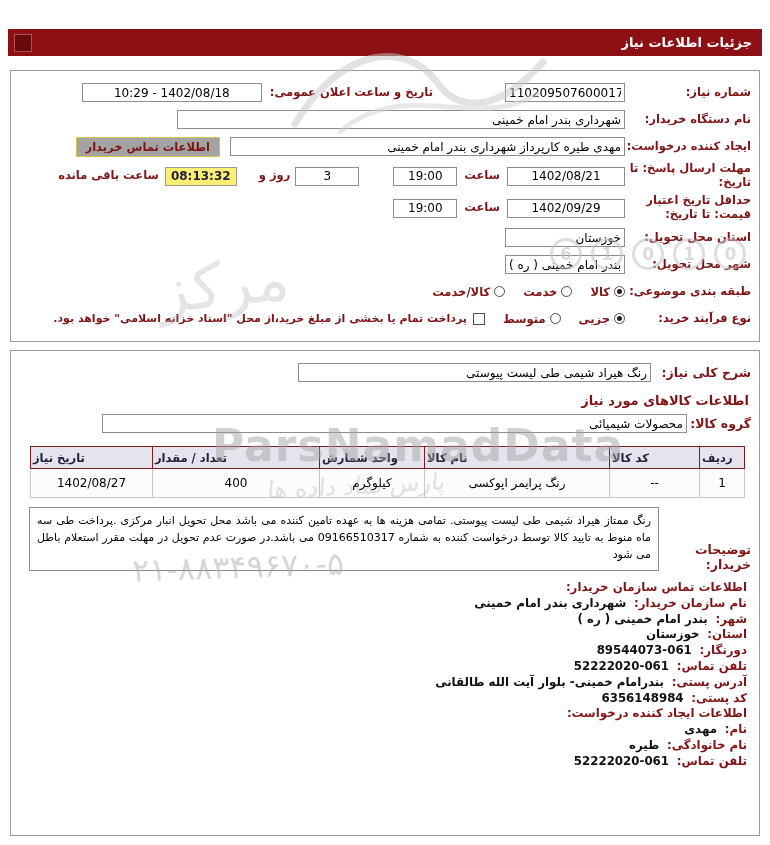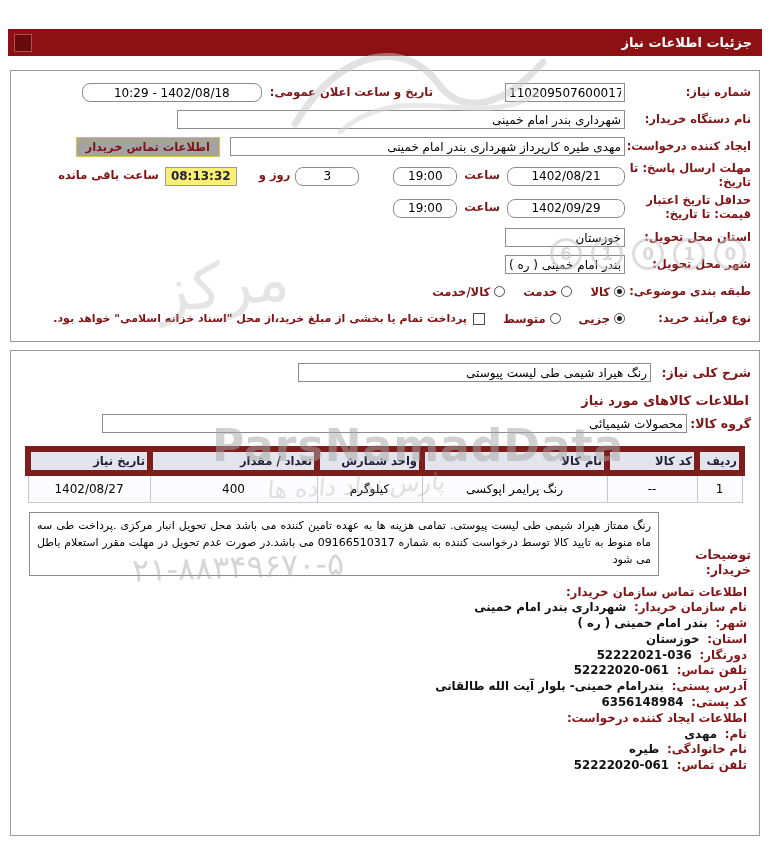--- a/index.html
+++ b/index.html
@@ -35,21 +35,21 @@
   .lw100 { width:100px; flex:none; }
   .lw64 { width:64px; flex:none; }
   .lw92 { width:92px; flex:none;margin-top:31px; }
 
   .fld {
     border:1px solid #8c8c8c; height:19px; background:#fff;
     font-family:"DejaVu Sans", sans-serif; font-size:12px; color:#000;
     padding:0 3px; direction:rtl;
   }
   .num { direction:ltr; text-align:left; }
-  .ctr { direction:ltr; text-align:center;border-radius:8px; }
+  .ctr { direction:ltr; text-align:center; }
   .w152{width:120px}.w180{width:180px}.w448{width:448px}.w395{width:395px}
   .w118{width:118px}.w64i{width:64px}.w353{width:353px}.w585{width:585px}
 
   .gap72 { margin-right:72px; }
   .mr8 { margin-right:8px; }
   .hour-lbl { margin:0 7px; }
   .days-input { margin-right:34px; }
   .days-lbl { margin-right:5px;margin-left:8px; }
   .timer {
     margin-right:14px; width:72px; height:19px; background:#fdee74;
@@ -78,22 +78,22 @@
   }
   .treasury { font-size:11px; white-space:nowrap; }
 
   
   .drow { display:flex; align-items:center; margin-top:6px; }
   .section-heading { color:#7e1416; font-weight:bold; font-size:13px; margin:11px 2px 2px; }
   .items {
     border-collapse:collapse; table-layout:fixed; width:714px; margin:13px 6px 0;
   }
   .items th {
-    background:#e4e4ee; border:6px solid #7f1d1d; font-size:11.5px;
-    font-weight:bold; color:#22223c; height:22px; padding:2px; text-align:right;
+    background:#e4e4ee; border:1px solid #7f1d1d; font-size:11.5px;
+    font-weight:bold; color:#22223c; height:22px; padding:2px; text-align:left;
   }
   .items td {
     border:1px solid #c6c6d2; font-size:12px; color:#000; text-align:center;
     height:29px; background:#fcfcfe;
   }
   .notes-row { display:flex; align-items:flex-start; margin-top:9px; }
   .notes-row .lbl { padding-top:4px; }
   .descbox {
     border:1px solid #8c8c8c; width:630px; min-height:64px; padding:4px 7px;
     font-size:11px; line-height:1.55; color:#000; text-align:justify;
@@ -258,21 +258,21 @@
       <div class="cline">
         <span class="clabel">شهر:</span>
         <span class="cvalue">بندر امام خمینی ( ره )</span>
       </div>
       <div class="cline">
         <span class="clabel">استان:</span>
         <span class="cvalue">خوزستان</span>
       </div>
       <div class="cline">
         <span class="clabel">دورنگار:</span>
-        <span class="cvalue">036-52222021</span>
+        <span class="cvalue">061-89544073</span>
       </div>
       <div class="cline">
         <span class="clabel">تلفن تماس:</span>
         <span class="cvalue">061-52222020</span>
       </div>
       <div class="cline">
         <span class="clabel">آدرس پستی:</span>
         <span class="cvalue">بندرامام خمینی- بلوار آیت الله طالقانی</span>
       </div>
       <div class="cline">

